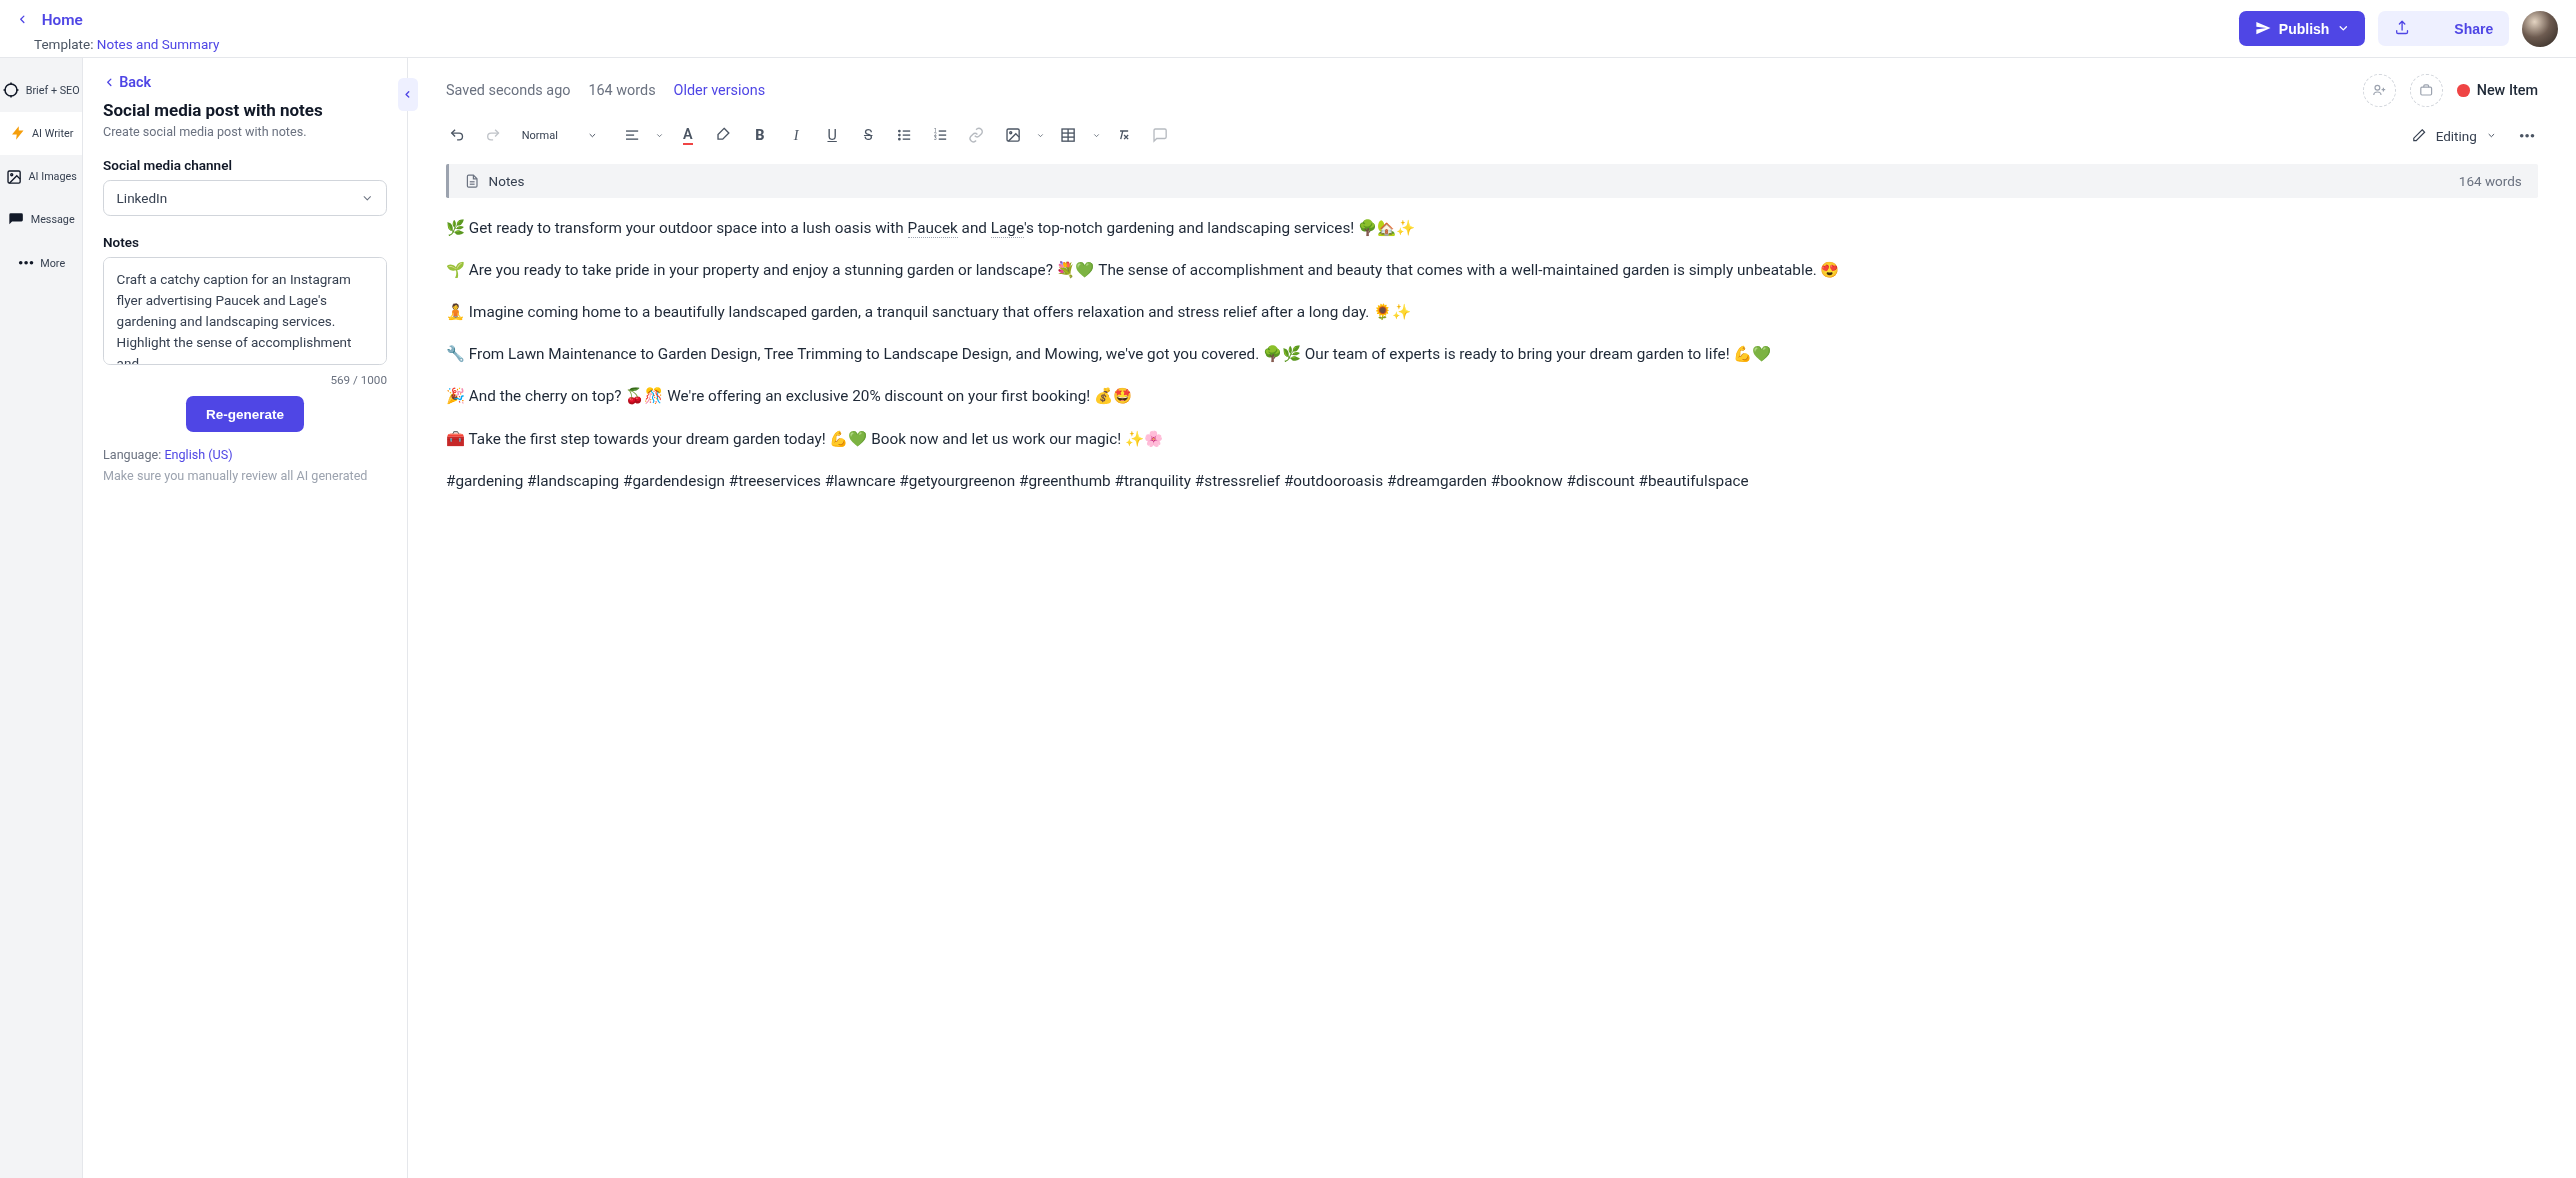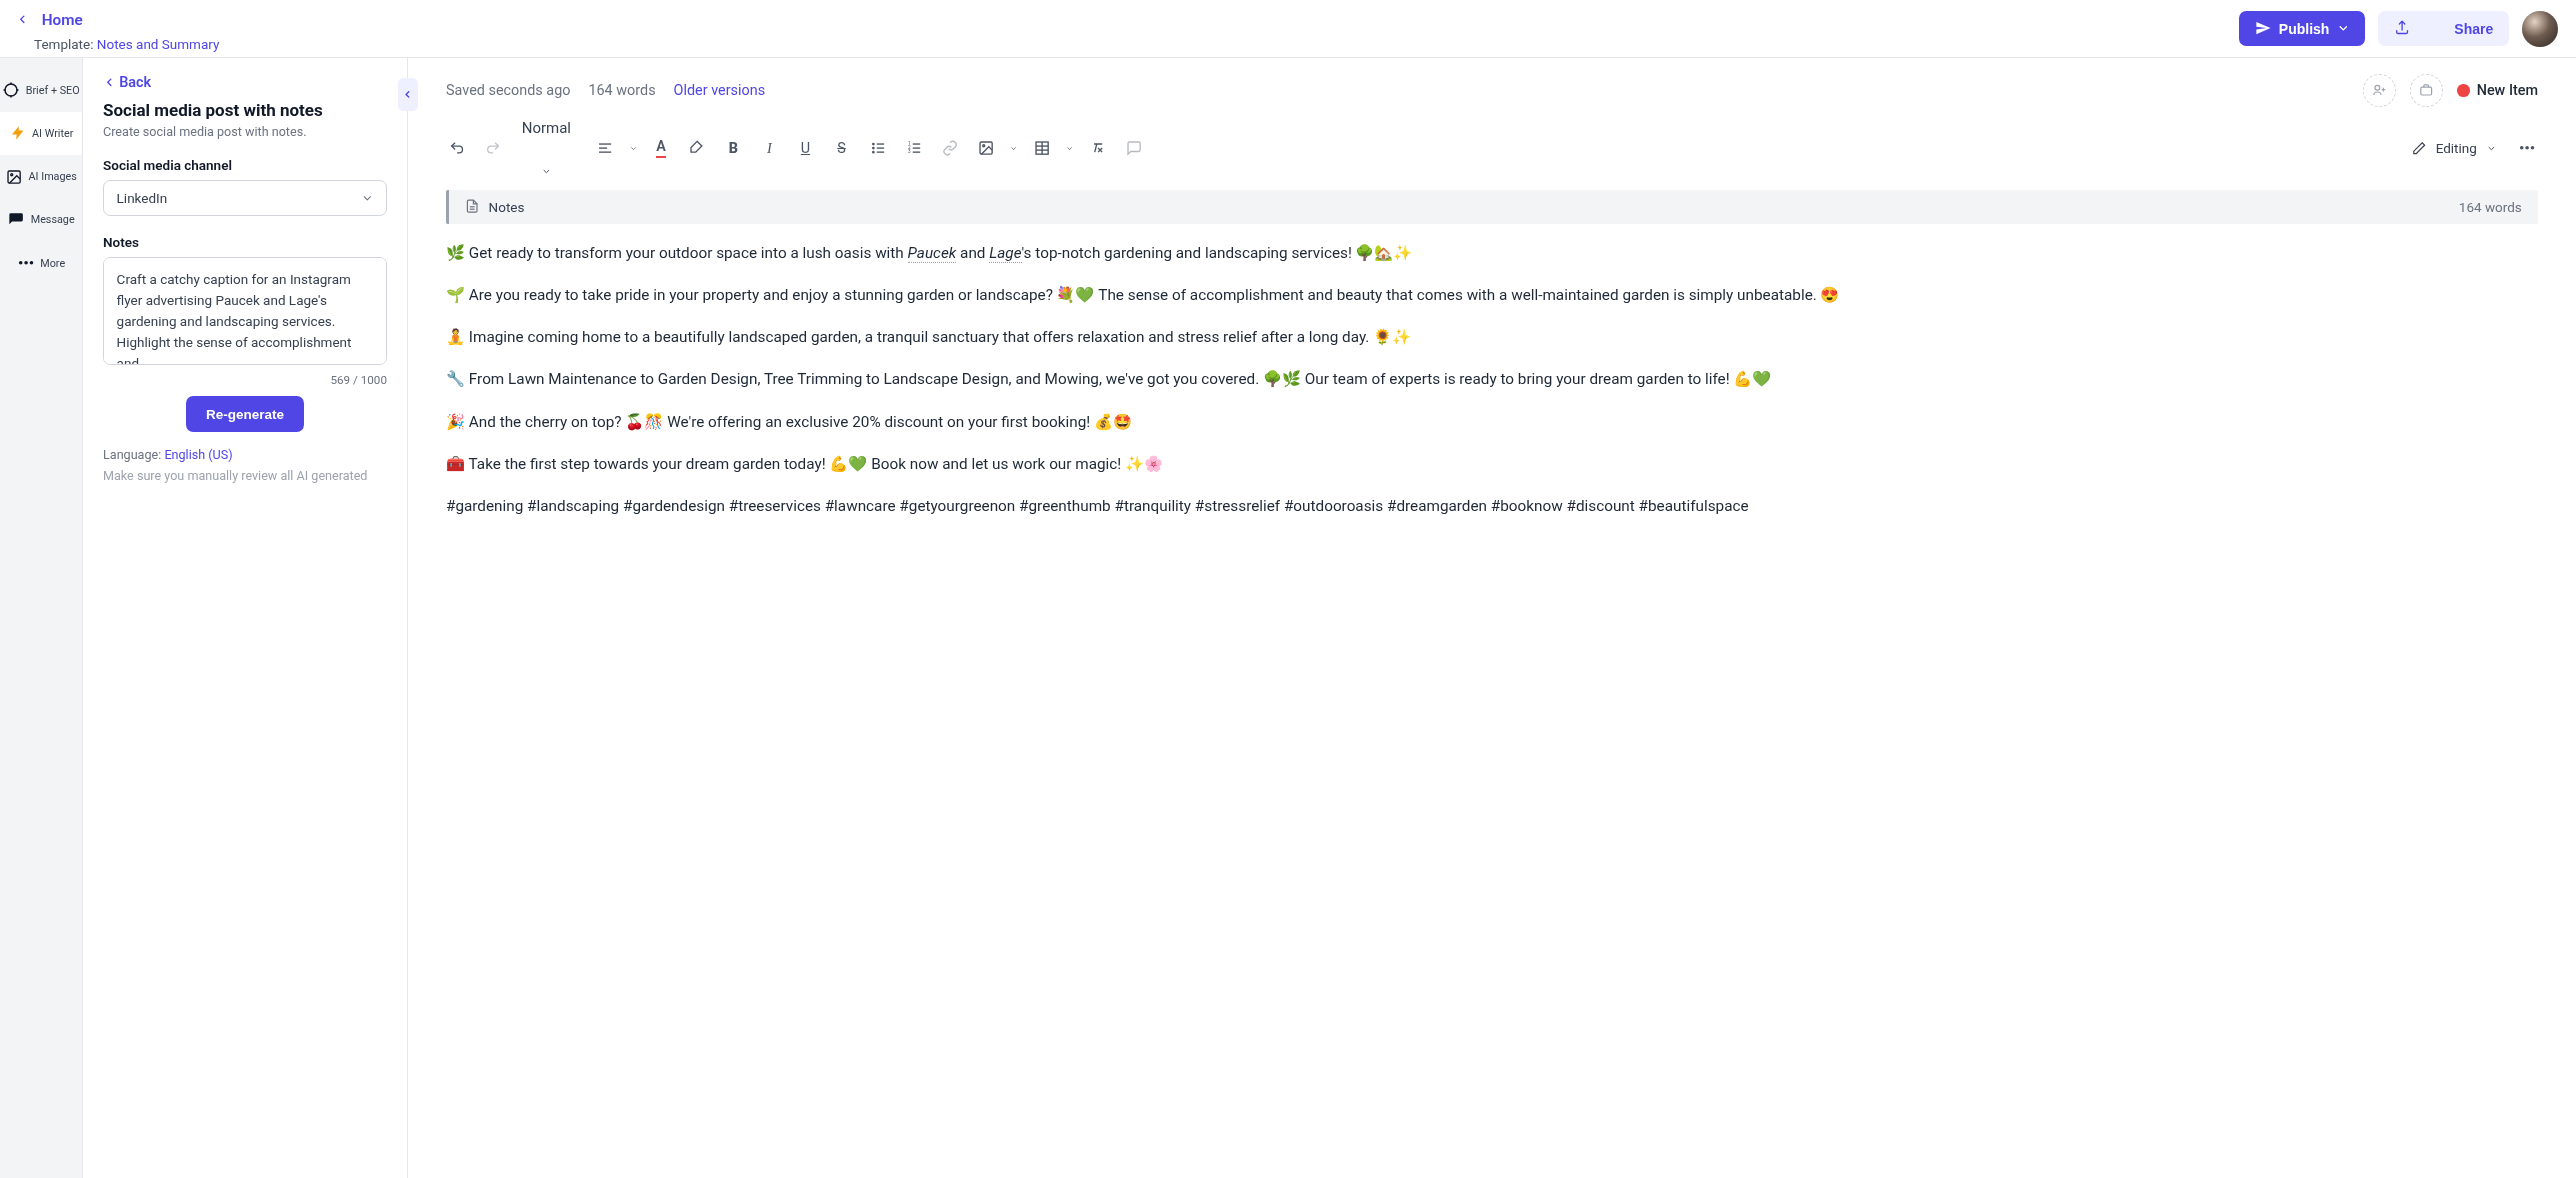--- a/index.html
+++ b/index.html
@@ -52,31 +52,31 @@
   .editor { flex:1; display:flex; flex-direction:column; overflow:hidden;}
   .editor-topbar { display:flex; align-items:center; justify-content:space-between; padding:16.2px 38px 3.6px;}
   .doc-meta { display:flex; align-items:center; gap:18px; color:#6b7280; font-size:14.4px;}
   .older-link { color:#4f46e5; cursor:pointer; }
   .editor-topright { display:flex; align-items:center; gap:14.4px;}
   .circle-btn { width:32.5px; height:32.5px; border-radius:50%; border:1.8px dashed #d1d5db; display:flex; align-items:center; justify-content:center; color:#9ca3af; cursor:pointer;}
   .newitem { display:flex; align-items:center; gap:7.2px; font-size:14.4px; font-weight:500;}
   .red-dot { width:12.6px; height:12.6px; border-radius:50%; background:#ef4444; }
   .toolbar { display:flex; align-items:center; gap:3.6px; padding:9px 32.5px 12.6px; flex-wrap:wrap;}
   .t-btn { width:32.5px; height:32.5px; display:flex; align-items:center; justify-content:center; color:#4b5563; cursor:pointer; border-radius:5.4px;}
-  .t-sel { display:flex; align-items:center; gap:29px; padding:0 9px; color:#374151; cursor:pointer; font-size:15px; margin-right:5.4px;flex-direction:column;}
+  .t-sel { display:flex; align-items:center; gap:29px; padding:0 9px; color:#374151; cursor:pointer; font-size:11px; margin-right:5.4px;}
   .a-underline { border-bottom:2.7px solid #ef4444; padding-bottom:0.9px; font-weight:600;}
   .right-tools { margin-left:auto; display:flex; align-items:center; gap:5.4px;text-align:center;}
   .mode-sel { display:flex; align-items:center; gap:9px; font-size:13.5px; color:#374151; cursor:pointer; padding:0 9px;}
   .editor-content { flex:1; overflow:auto; padding: 0 38px 36px;}
   .notes-bar { display:flex; align-items:center; justify-content:space-between; background:#f3f4f6; border-left:3.6px solid #9ca3af; padding:9px 16.2px; margin-bottom:16.2px; border-radius:1.8px;}
   .notes-left { display:flex; align-items:center; gap:9px; color:#374151; font-size:13.5px;}
   .notes-wc { color:#6b7280; font-size:13.5px;}
   .content { font-size:15.3px; line-height:1.7; color:#1f2937;}
   .content p { margin-bottom:16.2px;}
-  .mention { border-bottom:0.9px dotted #9ca3af;font-style:italic;}
+  .mention { border-bottom:0.9px dotted #9ca3af;}
   svg { display:block; }
 </style>
 </head>
 <body>
 
 <div class="header">
   <div class="header-left">
     <div class="header-title-group">
       <div class="home-link">
         <svg width="12.6" height="12.6" viewBox="0 0 24 24" fill="none" stroke="#4f46e5" stroke-width="2.5" stroke-linecap="round" stroke-linejoin="round">

